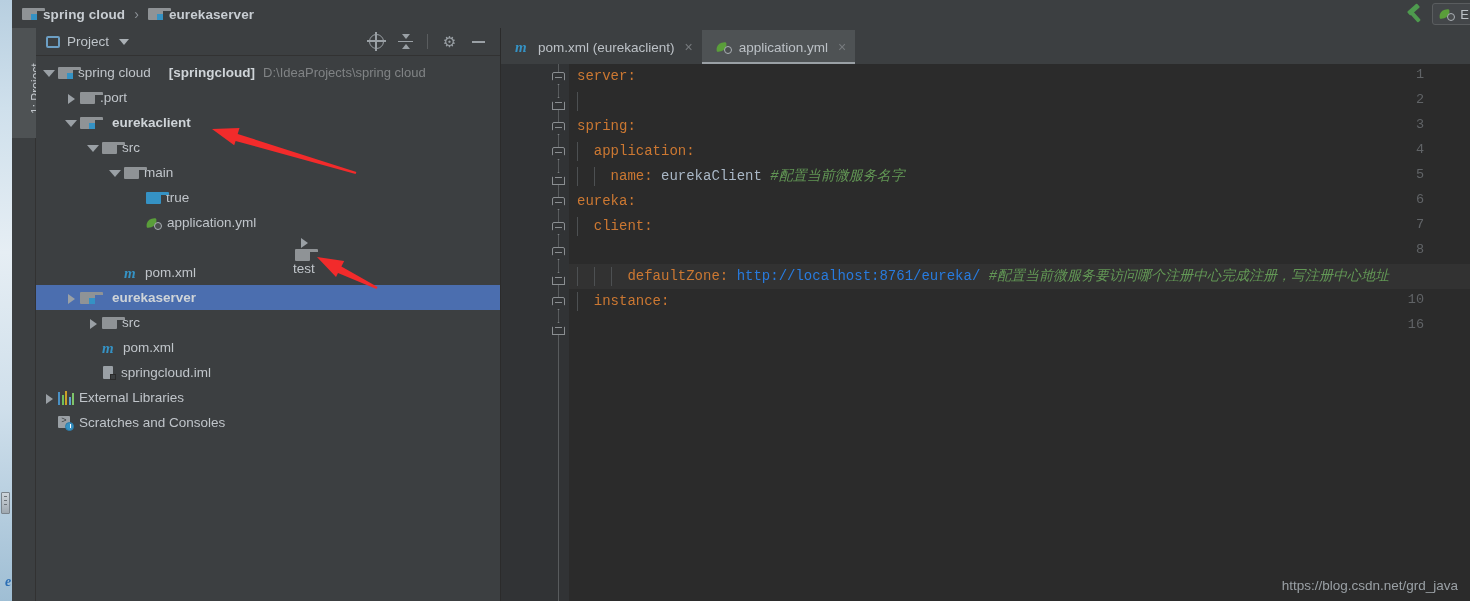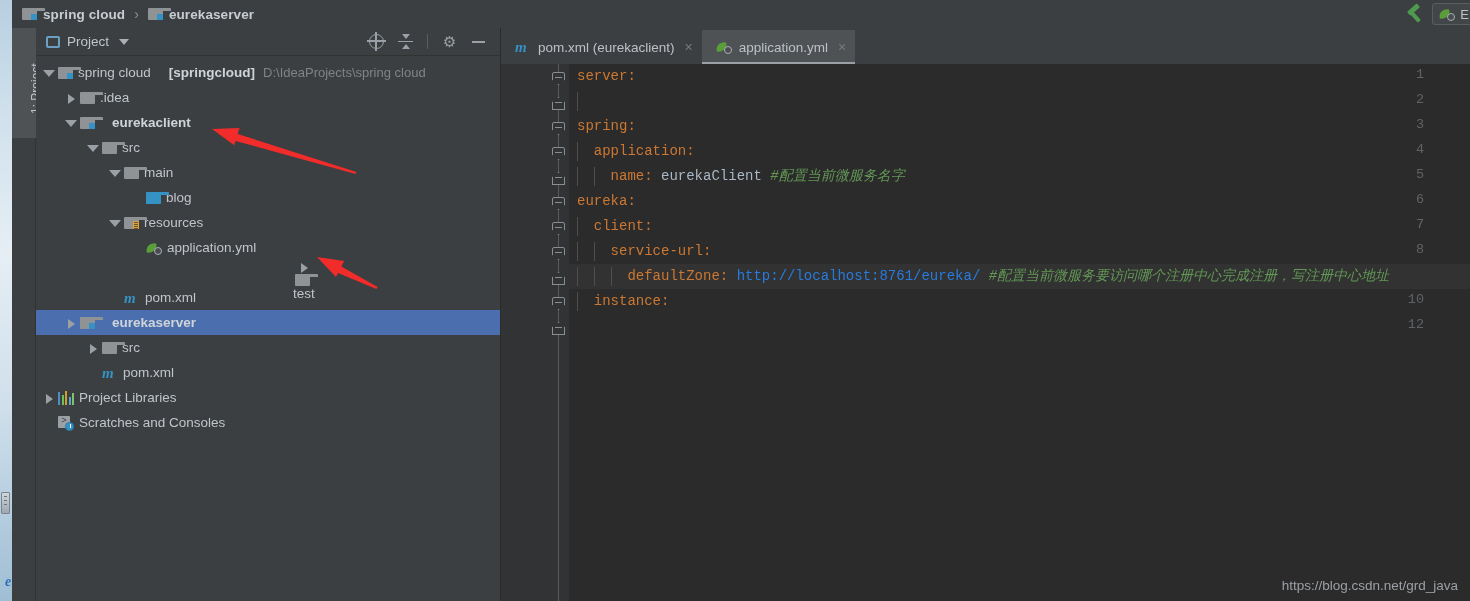--- a/index.html
+++ b/index.html
@@ -257,21 +257,21 @@
           <span class="sub">D:\IdeaProjects\spring cloud</span>
         </div>
         <div class="row" style="padding-left: 28px;">
           <span class="arrow r"></span>
           <span class="ico">
             <span class="fol">
               <span class="tab"></span>
               <span class="bd"></span>
             </span>
           </span>
-          <span class="lbl">.idea</span>
+          <span class="lbl">.port</span>
         </div>
         <div class="row" style="padding-left: 28px;">
           <span class="arrow d"></span>
           <span class="ico">
             <span class="fol">
               <span class="tab"></span>
               <span class="bd"></span>
               <span class="mod"></span>
             </span>
           </span>
@@ -298,37 +298,21 @@
           <span class="lbl">main</span>
         </div>
         <div class="row" style="padding-left: 94px;">
           <span class="arrow"></span>
           <span class="ico">
             <span class="fol blue">
               <span class="tab"></span>
               <span class="bd"></span>
             </span>
           </span>
-          <span class="lbl">blog</span>
-        </div>
-        <div class="row" style="padding-left: 72px;">
-          <span class="arrow d"></span>
-          <span class="ico">
-            <span class="fol">
-              <span class="tab"></span>
-              <span class="bd"></span>
-              <span class="lines">
-                <i></i>
-                <i></i>
-                <i></i>
-                <i></i>
-              </span>
-            </span>
-          </span>
-          <span class="lbl">resources</span>
+          <span class="lbl">true</span>
         </div>
         <div class="row" style="padding-left: 94px;">
           <span class="arrow"></span>
           <span class="ico">
             <span class="ic-yml">
               <span class="leaf"></span>
               <span class="gear"></span>
             </span>
           </span>
           <span class="lbl">application.yml</span>
@@ -370,33 +354,43 @@
             </span>
           </span>
           <span class="lbl">src</span>
         </div>
         <div class="row" style="padding-left: 50px;">
           <span class="arrow"></span>
           <span class="ico">
             <span class="ic-maven">m</span>
           </span>
           <span class="lbl">pom.xml</span>
+        </div>
+        <div class="row" style="padding-left: 50px;">
+          <span class="arrow"></span>
+          <span class="ico">
+            <span class="ic-iml">
+              <span class="pg"></span>
+              <span class="cn"></span>
+            </span>
+          </span>
+          <span class="lbl">springcloud.iml</span>
         </div>
         <div class="row" style="padding-left: 6px;">
           <span class="arrow r"></span>
           <span class="ico">
             <span class="ic-lib">
               <i style="background:#4a90c4;height:13px"></i>
               <i style="background:#6fbf5c;height:10px"></i>
               <i style="background:#c9a227;height:14px"></i>
               <i style="background:#5aa0d0;height:8px"></i>
               <i style="background:#7fc46a;height:12px"></i>
             </span>
           </span>
-          <span class="lbl">Project Libraries</span>
+          <span class="lbl">External Libraries</span>
         </div>
         <div class="row" style="padding-left: 6px;">
           <span class="arrow"></span>
           <span class="ico">
             <span class="ic-scr">
               <span class="sh">&gt;</span>
               <span class="clk"></span>
             </span>
           </span>
           <span class="lbl">Scratches and Consoles</span>
@@ -457,34 +451,33 @@
             <span class="box"></span>
           </div>
           <div class="ln cur" style="top: 203px;">9</div>
           <div class="foldm leaf" style="top: 208px;">
             <span class="box"></span>
           </div>
           <div class="ln" style="top: 228px;">10</div>
           <div class="foldm open" style="top: 233px;">
             <span class="box"></span>
           </div>
-          <div class="ln" style="top: 253px;">12</div>
+          <div class="ln" style="top: 253px;">16</div>
           <div class="foldm leaf" style="top: 258px;">
             <span class="box"></span>
           </div>
         </div>
       <div class="codelines" id="codelines">
           <div class="cl" style="top: 0px;"><span style="padding-left: 8px;"><span class="k">server:</span></span></div>
           <div class="cl" style="top: 25px;"><span class="ind" style="left: 8px;"></span></div>
           <div class="cl" style="top: 50px;"><span style="padding-left: 8px; margin-top: 16px;"><span class="k">spring:</span></span></div>
           <div class="cl" style="top: 75px;"><span class="ind" style="left: 8px;"></span><span style="padding-left: 8px;"><span class="k">  application:</span></span></div>
           <div class="cl" style="top: 125px;"><span style="padding-left: 8px;"><span class="k">eureka:</span></span></div>
           <div class="cl" style="top: 100px;"><span class="ind" style="left: 8px;"></span><span class="ind" style="left: 24.9px;"></span><span style="padding-left: 8px;"><span class="k">    name: </span><span class="s">eurekaClient </span><span class="cm">#配置当前微服务名字</span></span></div>
           <div class="cl" style="top: 150px;"><span class="ind" style="left: 8px;"></span><span style="padding-left: 8px; margin-top: 24px;"><span class="k">  client:</span></span></div>
-          <div class="cl" style="top: 175px;"><span class="ind" style="left: 8px;"></span><span class="ind" style="left: 24.9px;"></span><span style="padding-left: 8px;"><span class="k">    service-url:</span></span></div>
           <div class="cl cur" style="top: 200px;"><span class="ind" style="left: 8px;"></span><span class="ind" style="left: 24.9px;"></span><span class="ind" style="left: 41.8px;"></span><span style="padding-left: 8px;"><span class="k">      defaultZone: </span><span class="u">http://localhost:8761/eureka/</span><span class="s"> </span><span class="cm">#配置当前微服务要访问哪个注册中心完成注册，写注册中心地址</span></span></div>
           <div class="cl" style="top: 225px;"><span class="ind" style="left: 8px;"></span><span style="padding-left: 8px;"><span class="k">  instance:</span></span></div>
         </div>
       <div class="watermark">https://blog.csdn.net/grd_java</div>
     </div>
   </div>
 
   <svg class="arrow-svg" width="1470" height="601" id="arrows">
       <polygon points="212.0,129.0 239.5,128.0 237.7,134.0 356.4,171.9 355.6,174.1 235.6,140.9 234.2,145.2" fill="#f22b2b"></polygon>
       <polygon points="317.0,257.0 344.2,260.9 341.4,266.5 377.6,286.9 376.4,289.1 338.0,272.9 336.0,276.9" fill="#f22b2b"></polygon>

